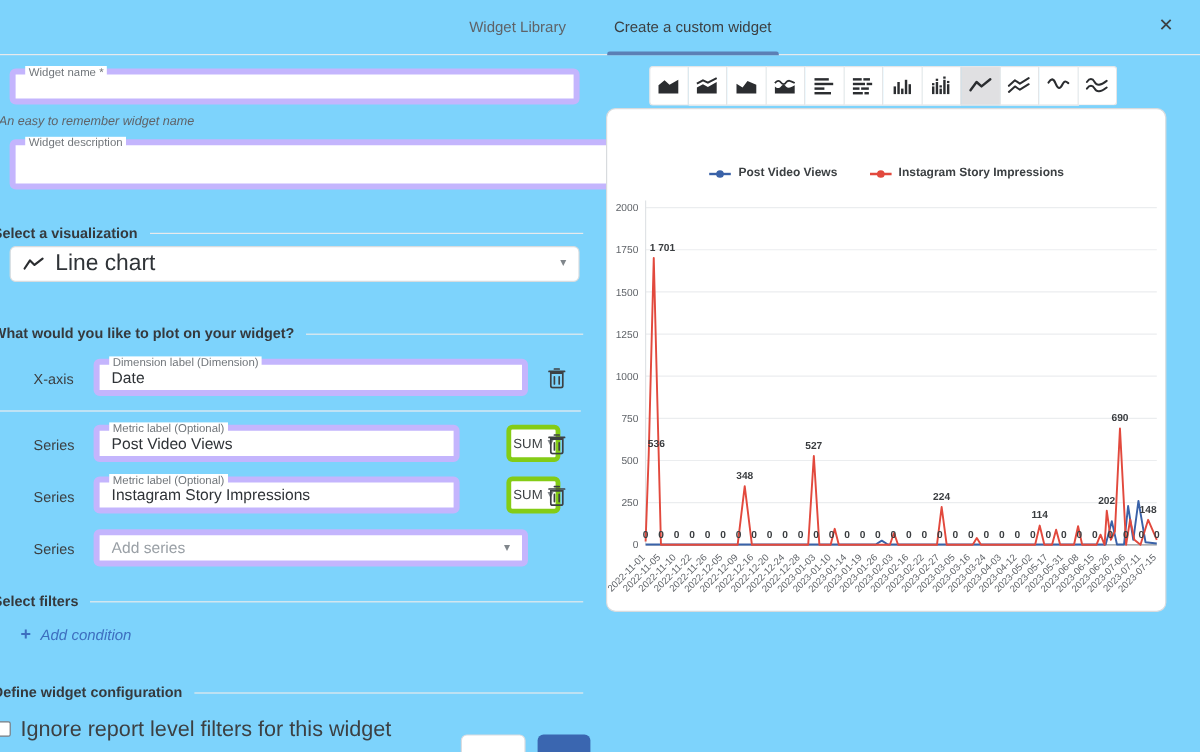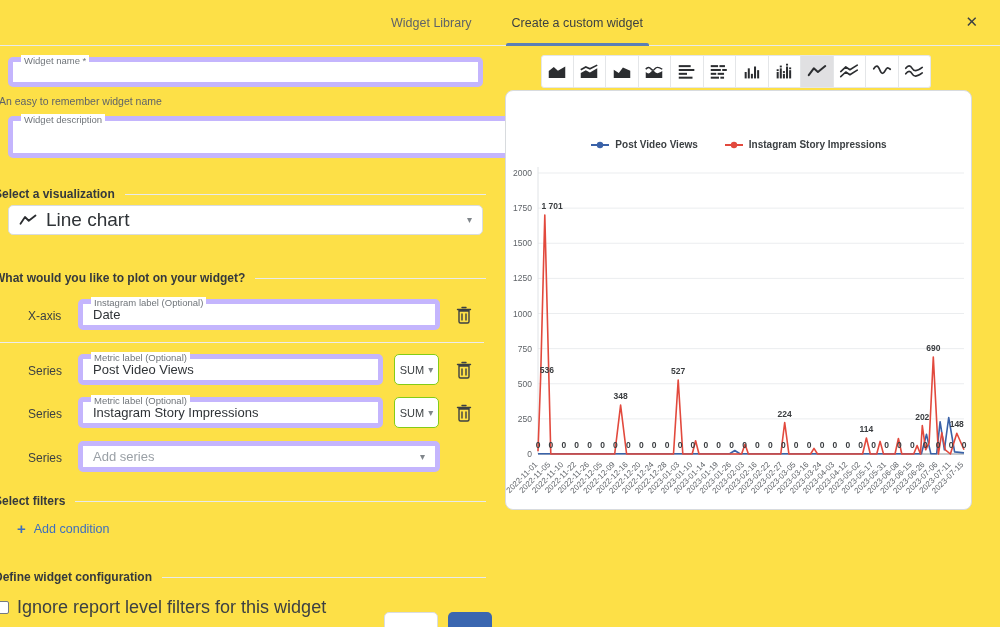--- a/index.html
+++ b/index.html
@@ -1,18 +1,18 @@
 <!DOCTYPE html>
 <html><head>
 <meta charset="utf-8">
 <style>
   * { margin:0; padding:0; box-sizing:border-box; }
   html,body { width:1000px; height:627px; overflow:hidden; background:#fff;
     font-family:"Liberation Sans", sans-serif; color:#3c4043; }
-  .page { position:relative; width:1000px; height:627px; background:#fde047; }
+  .page { position:relative; width:1000px; height:627px; background:#7dd3fc; }
 
   
   .tabbar { position:absolute; top:0; left:0; width:1000px; height:46px; border-bottom:1px solid #e8eaec; }
   .tabs { position:absolute; left:385px; top:0; height:46px; display:flex; gap:28px; }
   .tab { display:flex; align-items:center; height:46px; padding:0 6px; font-size:12.5px; color:#5f6368; cursor:pointer; position:relative; }
   .tab.active { color:#3c4043; }
   .tab.active::after { content:""; position:absolute; left:0; right:0; bottom:0; height:3px; background:#5b7fb5; border-radius:2px 2px 0 0; }
   .close-x { position:absolute; right:22px; top:14px; font-size:15px; color:#3c4043; cursor:pointer; line-height:1; }
 
   
@@ -21,26 +21,26 @@
   .fld { position:absolute; border:5px solid #c4b5fd; border-radius:5px; background:#fff; }
   .float-lab { position:absolute; top:-7px; left:8px; background:#fff; padding:0 3px; font-size:9.5px; color:#70757a; white-space:nowrap; }
   .fld input { width:100%; height:100%; border:none; outline:none; background:transparent; font-family:Liberation Sans, sans-serif; font-size:13px; color:#2f3337; padding:6px 10px; }
   .fld input::placeholder { color:#9aa0a6; }
   .helper { position:absolute; left:-1px; font-size:10.5px; color:#5f6368; }
   .kind-lab { position:absolute; left:28px; font-size:12px; color:#3c4043; }
   .caret { color:#80868b; font-size:10px; line-height:1; }
   .select-box { position:absolute; border:1px solid #d8dcdf; border-radius:5px; background:#fff; display:flex; align-items:center; padding:0 10px; cursor:pointer; }
   .select-box .lbl { font-size:19px; color:#2f3337; margin-left:9px; }
   .select-box .caret { margin-left:auto; }
-  .sum-box { position:absolute; border:1px solid #84cc16; border-radius:5px; background:#fff; display:flex; align-items:center; justify-content:center; gap:4px; font-size:11px; color:#3c4043; cursor:pointer; }
+  .sum-box { position:absolute; border:4px solid #84cc16; border-radius:5px; background:#fff; display:flex; align-items:center; justify-content:center; gap:4px; font-size:11px; color:#3c4043; cursor:pointer;margin-left:28px; }
   .trash { position:absolute; width:16px; height:18px; cursor:pointer; }
   .hdiv { position:absolute; left:0; width:484px; height:1px; background:#ececee; }
   .add-cond { position:absolute; left:17px; display:flex; align-items:center; gap:8px; color:#3d6ebf; cursor:pointer; }
   .add-cond .plus { font-size:15px; font-weight:bold; line-height:1; }
-  .add-cond .txt { font-size:12.5px; }
+  .add-cond .txt { font-size:12.5px;font-style:italic; }
   .chk-row { position:absolute; display:flex; align-items:center; gap:8px; }
   .chk { width:13px; height:13px; border:1.5px solid #757a80; border-radius:2px; background:#fff; cursor:pointer; }
   .chk-lab { font-size:18px; color:#3c4043; }
   .btn-cancel { position:absolute; left:384px; top:612px; width:54px; height:30px; border:1px solid #dadce0; border-radius:5px; background:#fff; cursor:pointer; }
   .btn-save { position:absolute; left:448px; top:612px; width:44px; height:30px; border:none; border-radius:5px; background:#3a66b0; cursor:pointer; }
 
   
   .icon-toolbar { position:absolute; left:541px; top:55px; display:flex; }
   .icon-cell { width:32.5px; height:33px; border:1px solid #e4e6e8; border-left-width:0; background:#fff; display:flex; align-items:center; justify-content:center; cursor:pointer; }
   .icon-cell:first-child { border-left-width:1px; border-radius:3px 0 0 3px; }
@@ -69,21 +69,21 @@
         <span>Create a custom widget</span>
       </div>
     </div>
     <div class="close-x">✕</div>
   </div>
 
   <div class="fld" style="left:8px; top:57px; width:475px; height:30px;">
     <span class="float-lab">Widget name *</span>
     <input type="text" style="">
   </div>
-  <div class="helper" style="top:95px;">An easy to remember widget name</div>
+  <div class="helper" style="top:95px;font-style:italic;">An easy to remember widget name</div>
 
   <div class="fld" style="left:8px; top:116px; width:565px; height:42px;">
     <span class="float-lab">Widget description</span>
     <input type="text" style="">
   </div>
 
   <div class="sec-head" style="top:187px;">
     <span>Select a visualization</span>
     <span class="rule"></span>
   </div>
@@ -95,21 +95,21 @@
     <span class="caret">▾</span>
   </div>
 
   <div class="sec-head" style="top:271px;">
     <span>What would you like to plot on your widget?</span>
     <span class="rule"></span>
   </div>
 
   <div class="kind-lab" style="top:309px;">X-axis</div>
   <div class="fld" style="left:78px; top:299px; width:362px; height:31px;">
-    <span class="float-lab">Instagram label (Optional)</span>
+    <span class="float-lab">Dimension label (Dimension)</span>
     <input type="text" value="Date" style="">
   </div>
   <svg class="trash" style="left:456px; top:306px;" viewBox="0 0 16 18">
     <path d="M3 5h10v10.5a1.5 1.5 0 0 1-1.5 1.5h-7A1.5 1.5 0 0 1 3 15.5zM1.5 3.5h13M6 1.5h4M6 8v6M10 8v6" fill="none" stroke="#3c4043" stroke-width="1.4" stroke-linecap="round"></path>
   </svg>
 
   <div class="hdiv" style="top:342px;"></div>
 
   <div class="kind-lab" style="top:364px;">Series</div>
   <div class="fld" style="left:78px; top:354px; width:305px; height:31px;">

